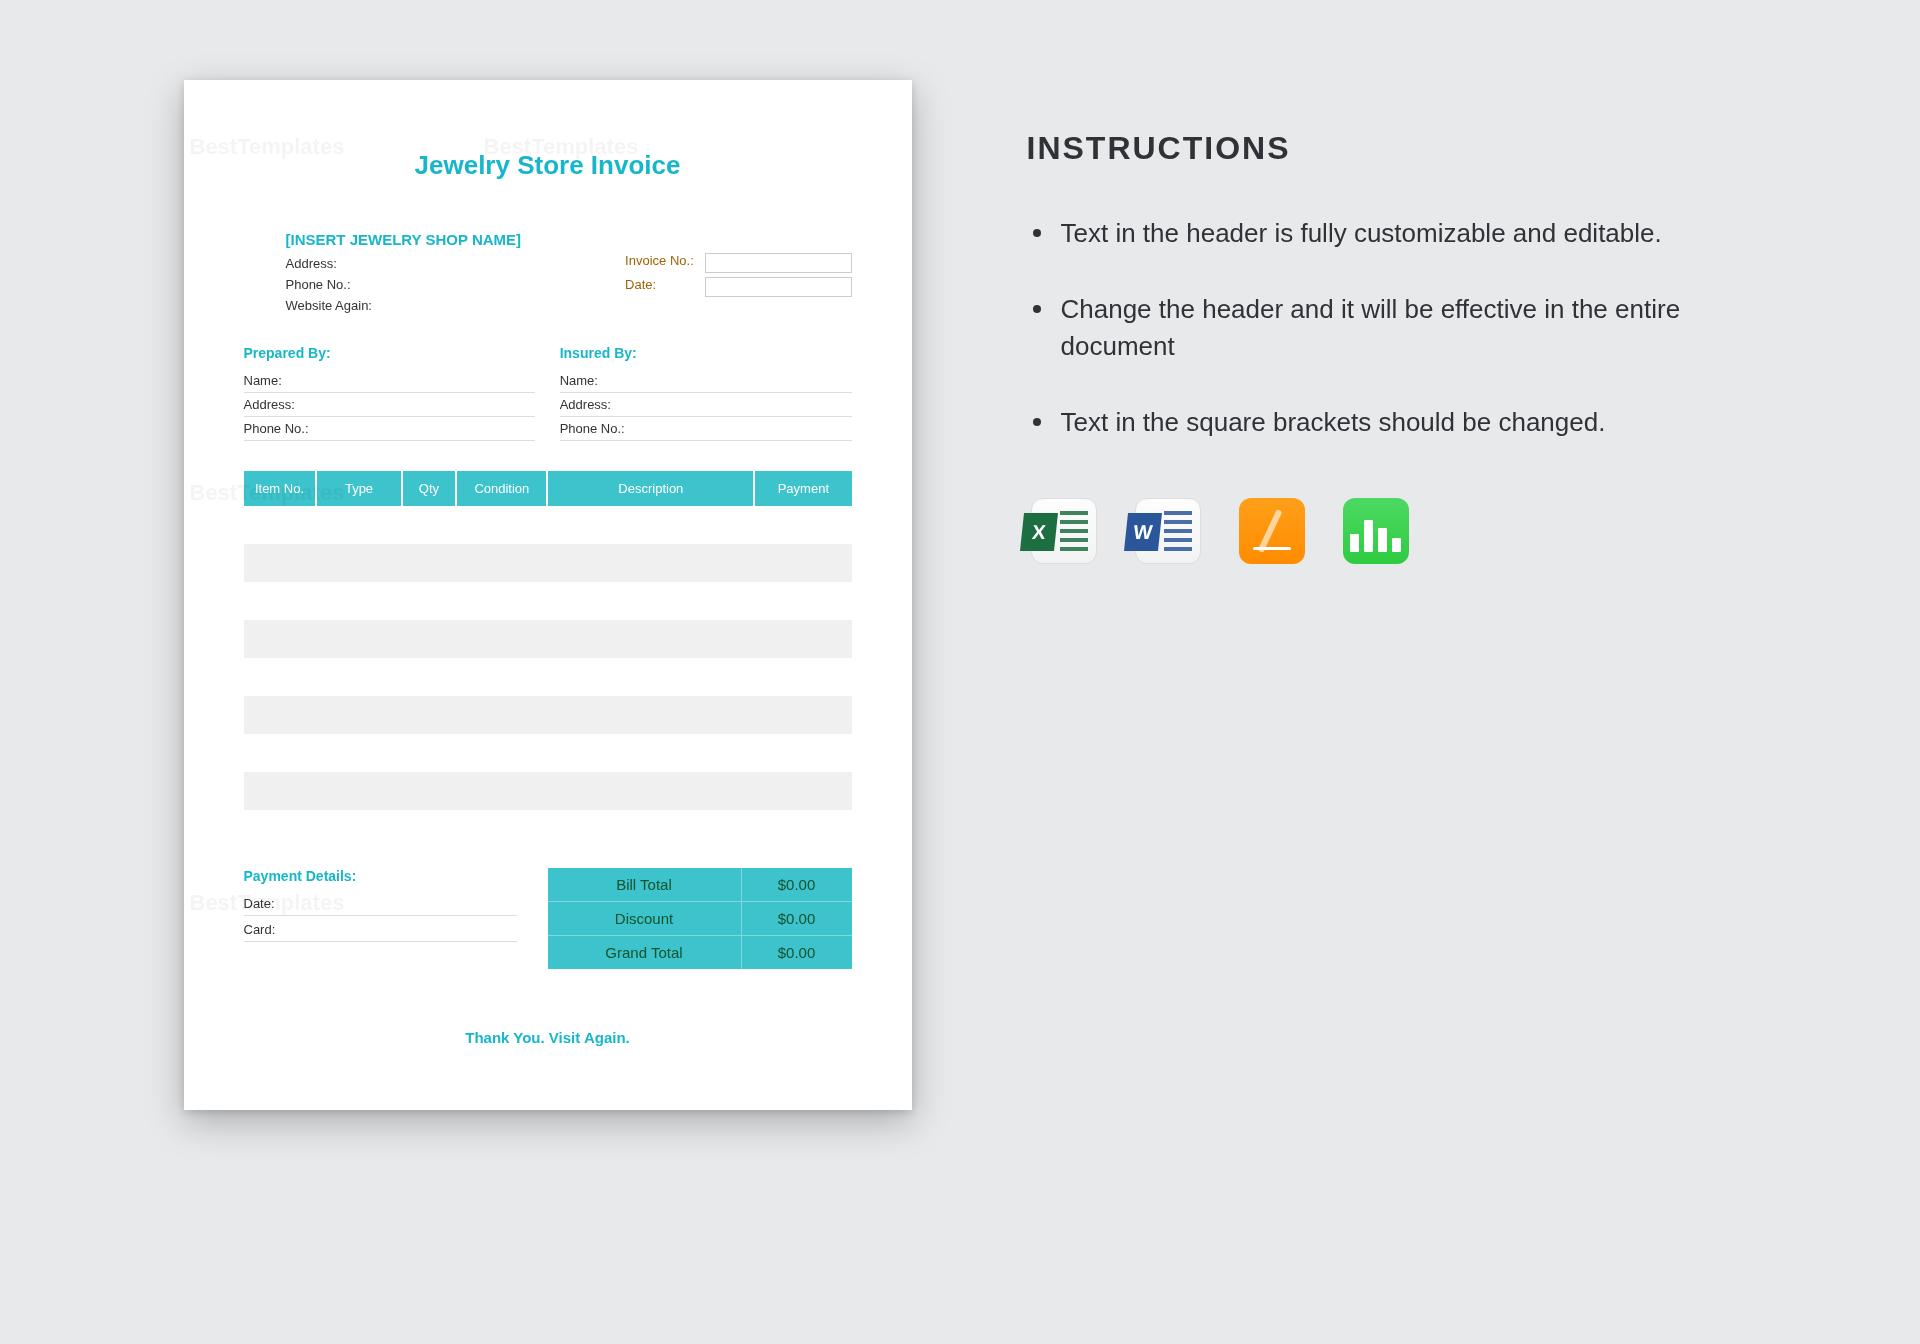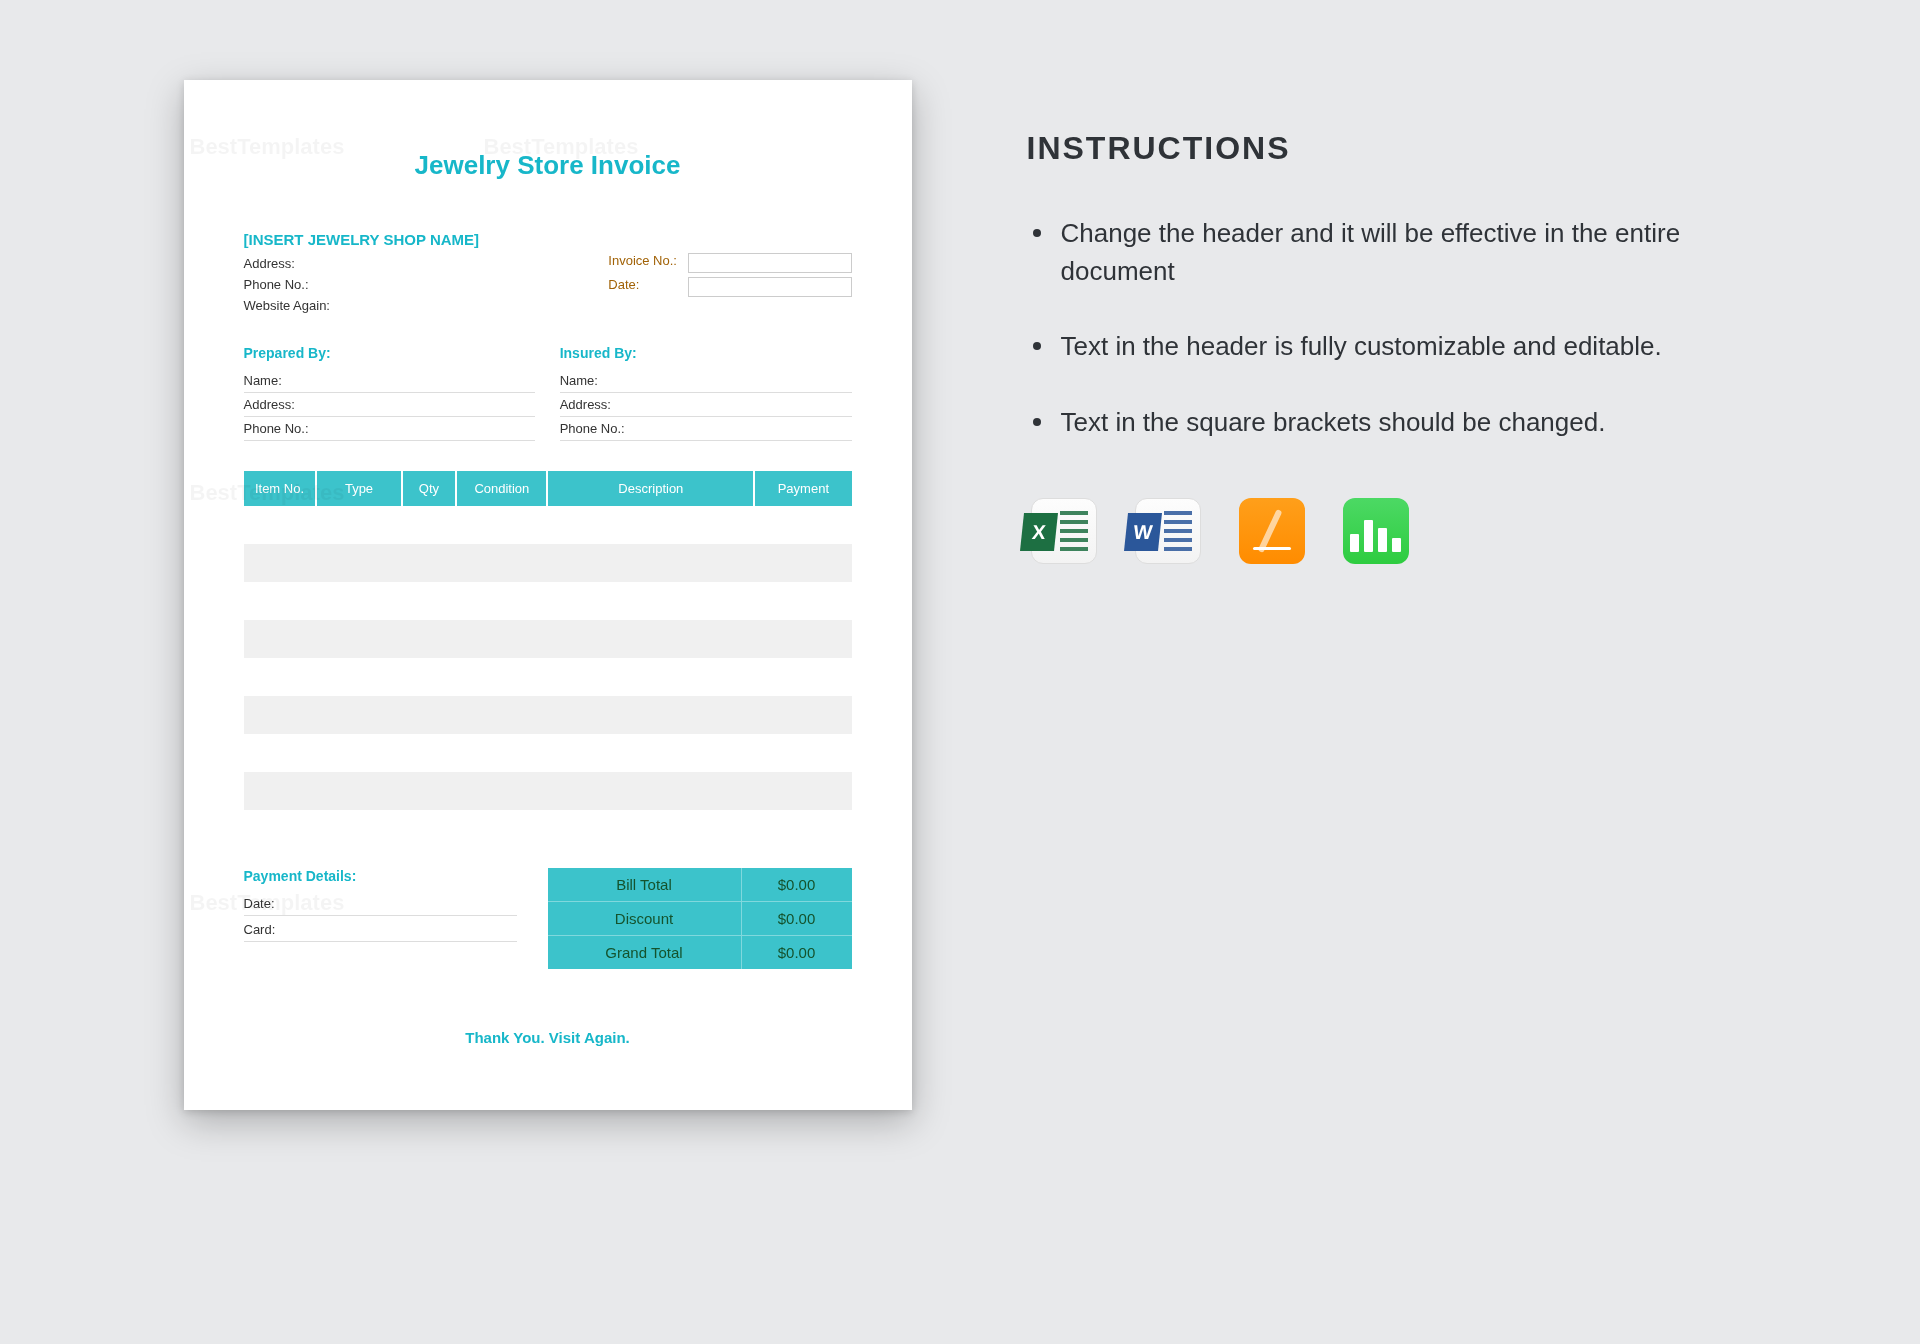--- a/index.html
+++ b/index.html
@@ -28,21 +28,21 @@
     font-size: 26px;
     font-weight: bold;
     margin-bottom: 50px;
   }
   .shop-name {
     color: #17b7c9;
     font-weight: bold;
     font-size: 15px;
     margin-bottom: 8px;
   }
-  .row-top { display: flex; justify-content: space-between; }
+  .row-top { display: flex; justify-content: space-between; margin-left: 42px; }
   .col-left { width: 55%; }
   .col-right { width: 40%; }
   .field {
     font-size: 13px;
     color: #333;
     margin-bottom: 6px;
     display: flex;
     align-items: center;
   }
   .field .lbl { min-width: 90px; }
@@ -328,22 +328,22 @@
       </div>
     </div>
   </div>
 
   <div class="thanks">Thank You. Visit Again.</div>
 </div>
 
 <div class="side">
   <h2>INSTRUCTIONS</h2>
   <ul>
+    <li>Text in the header is fully customizable and editable.</li>
     <li>Change the header and it will be effective in the entire document</li>
-    <li>Text in the header is fully customizable and editable.</li>
     <li>Text in the square brackets should be changed.</li>
   </ul>
   <div class="icons">
     <div class="app-icon excel">
       <div class="lines"></div>
         <div class="tab">X</div>
     </div>
     <div class="app-icon word">
       <div class="lines"></div>
         <div class="tab">W</div>

